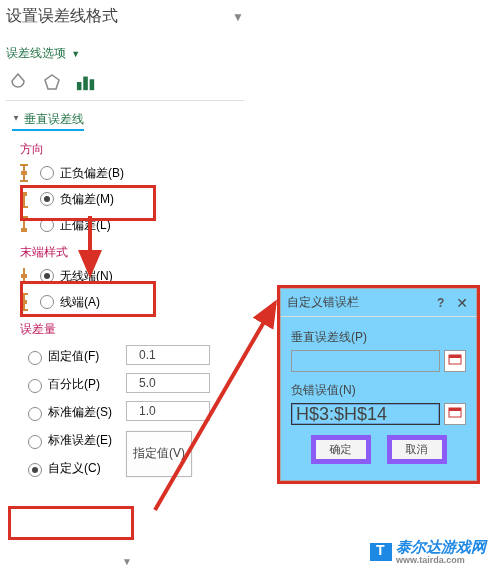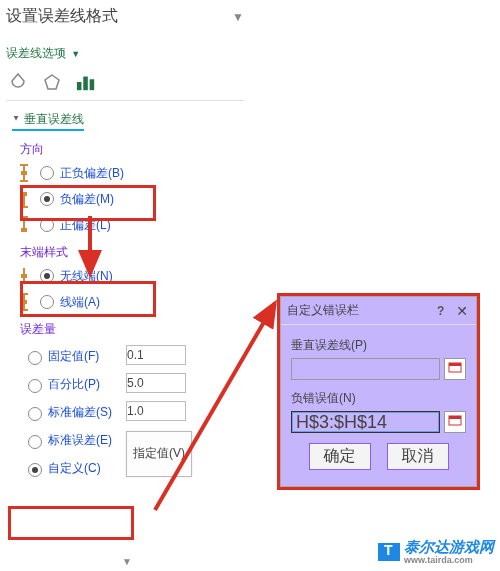--- a/index.html
+++ b/index.html
@@ -66,21 +66,21 @@
   .section-header::before {
     content: "▲";
     font-size: 8px;
     margin-right: 4px;
     color: #666;
     display: inline-block;
     transform: rotate(180deg) translateY(2px);
   }
   .group-label {
     padding: 6px 0 2px 14px;
-    color: #6d28d9;
+    color: #be185d;
   }
   .radio-row {
     display: flex;
     align-items: center;
     padding: 3px 0 3px 22px;
     gap: 6px;
     height: 20px;
   }
   .radio-row.with-glyph {
     padding-left: 8px;
@@ -104,37 +104,37 @@
     flex-shrink: 0;
   }
   .radio.checked::after {
     content: "";
     width: 6px;
     height: 6px;
     background: #444;
     border-radius: 50%;
   }
   .radio-label {
-    color: #1d4ed8;
+    color: #000000;
   }
   .val-row {
     display: flex;
     align-items: flex-end;
     padding: 3px 0 3px 22px;
     gap: 6px;
     height: 22px;
   }
   .val-row .radio-label {
     width: 72px;
   }
   .val-input {
     border: 1px solid #bbb;
     height: 18px;
     width: 58px;
-    padding: 0 0;
+    padding: 0 12px;
     font-size: 12px;
     line-height: 18px;
     background: #fff;
   }
   .val-button {
     border: 1px solid #bbb;
     height: 20px;
     padding: 12px 6px;
     font-size: 12px;
     line-height: 18px;
@@ -146,24 +146,24 @@
     border: 3px solid #d93025;
     pointer-events: none;
   }
   .arrow {
     position: absolute;
     pointer-events: none;
   }
   .dialog {
     position: absolute;
     left: 280px;
-    top: 296px;
+    top: 288px;
     width: 195px;
     border: 1px solid #aaa;
-    background: #c4b5fd;
+    background: #7dd3fc;
     box-shadow: 0 0 0 3px #d93025;
     font-size: 12px;
   }
   .dialog-title {
     display: flex;
     justify-content: space-between;
     align-items: center;
     padding: 5px 6px;
     border-bottom: 1px solid #ddd;
   }
@@ -188,28 +188,28 @@
     display: flex; align-items: center; justify-content: center;
     background: #fff;
   }
   .dbtns {
     display: flex;
     justify-content: center;
     gap: 16px;
     padding: 10px 0 10px 0;
   }
   .dbtn {
-    border: 1px solid #8b5cf6;
+    border: 5px solid #8b5cf6;
     padding: 2px 14px;
     background: #f4f4f4;
-    font-size: 16px;
+    font-size: 11px;
   }
   .watermark {
     position: absolute;
-    right: 6px;
+    right: 14px;
     bottom: 6px;
     display: flex;
     align-items: center;
     gap: 4px;
     font-weight: bold;
     font-style: italic;
     color: #1e88e5;
     font-size: 15px;
   }
   .watermark .wm-icon {

